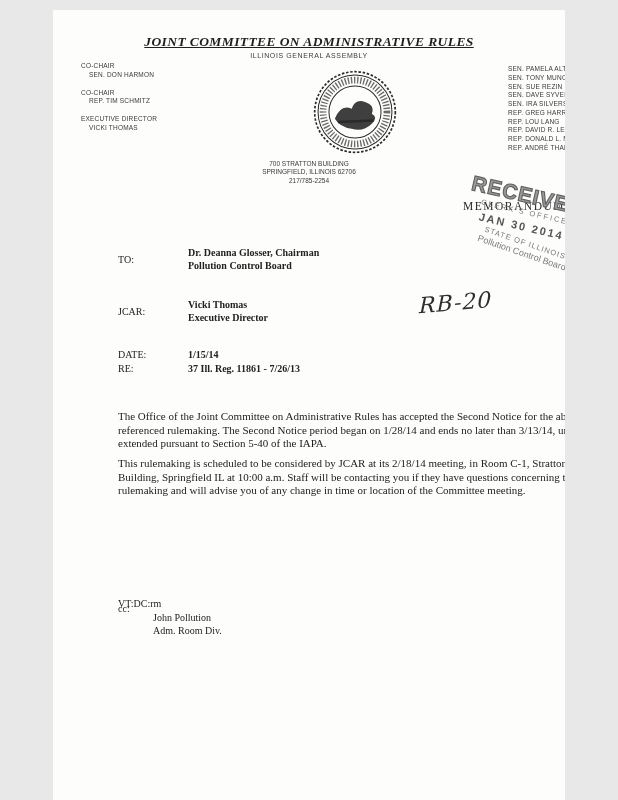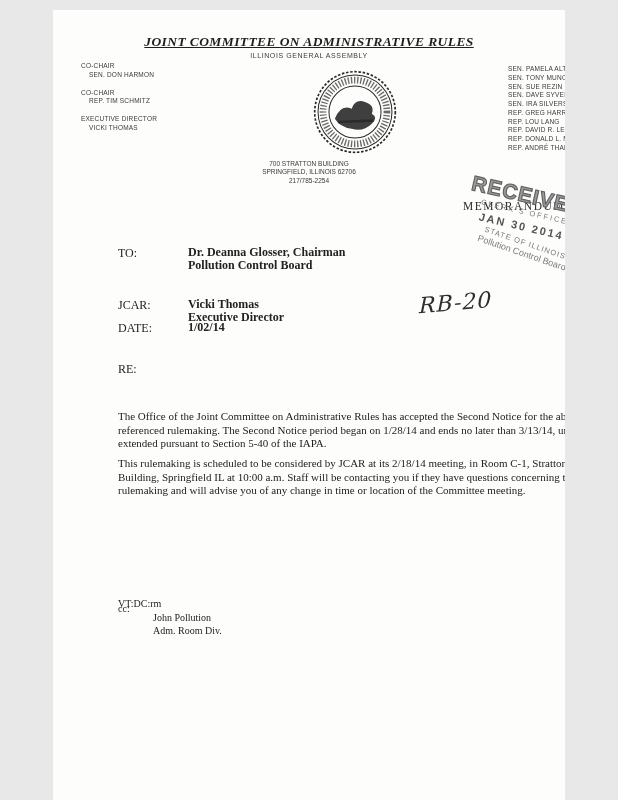--- a/index.html
+++ b/index.html
@@ -65,21 +65,21 @@
   }
   
   .handwritten{
     position:absolute;left:366px;top:280px;
     font-family:"DejaVu Serif", serif;font-style:italic;
     font-size:22px;color:#2e2e2e;
     transform:rotate(-5deg) skewX(-6deg);
     letter-spacing:1px;
   }
   
-  .field-row{position:absolute;left:65px;display:flex;font-size:12px;color:#222;}
+  .field-row{position:absolute;left:65px;display:flex;font-size:10px;color:#222;align-items:center;}
   .field-label{width:70px;flex:0 0 70px;}
   .field-value{display:flex;flex-direction:column;font-weight:bold;}
   .field-line{line-height:13px;}
   
   .para{
     position:absolute;left:65px;width:494px;
     font-size:11px;line-height:13.5px;color:#222;
     margin:0;
   }
   
@@ -162,29 +162,30 @@
       <span class="field-line">Pollution Control Board</span>
     </span>
   </div>
   <div class="field-row" style="top:288px">
     <span class="field-label">JCAR:</span>
     <span class="field-value">
       <span class="field-line">Vicki Thomas</span>
       <span class="field-line">Executive Director</span>
     </span>
   </div>
-  <div class="field-row" style="top:311px">
+  <div class="field-row" style="top:338px">
     <span class="field-label">DATE:</span>
     <span class="field-value">
-      <span class="field-line">1/02/14</span>
+      <span class="field-line">1/15/14</span>
     </span>
   </div>
   <div class="field-row" style="top:352px">
     <span class="field-label">RE:</span>
     <span class="field-value">
+      <span class="field-line">37 Ill. Reg. 11861 - 7/26/13</span>
     </span>
   </div>
 
   <p class="para" style="top:400px">The Office of the Joint Committee on Administrative Rules has accepted the Second Notice for the above-referenced rulemaking.  The Second Notice period began on 1/28/14 and ends no later than 3/13/14, unless extended pursuant to Section 5-40 of the IAPA.</p>
   <p class="para" style="top:447px">This rulemaking is scheduled to be considered by JCAR at its 2/18/14 meeting, in Room C-1, Stratton Office Building, Springfield IL at 10:00 a.m.  Staff will be contacting you if they have questions concerning this rulemaking and will advise you of any change in time or location of the Committee meeting.</p>
 
   <div class="footer-line" style="left:65px;top:587px">VT:DC:rm</div>
   <div class="footer-line" style="left:65px;top:592px">cc:</div>
   <div class="footer-line" style="left:100px;top:601px">John Pollution</div>
   <div class="footer-line" style="left:100px;top:614px">Adm. Room Div.</div>

